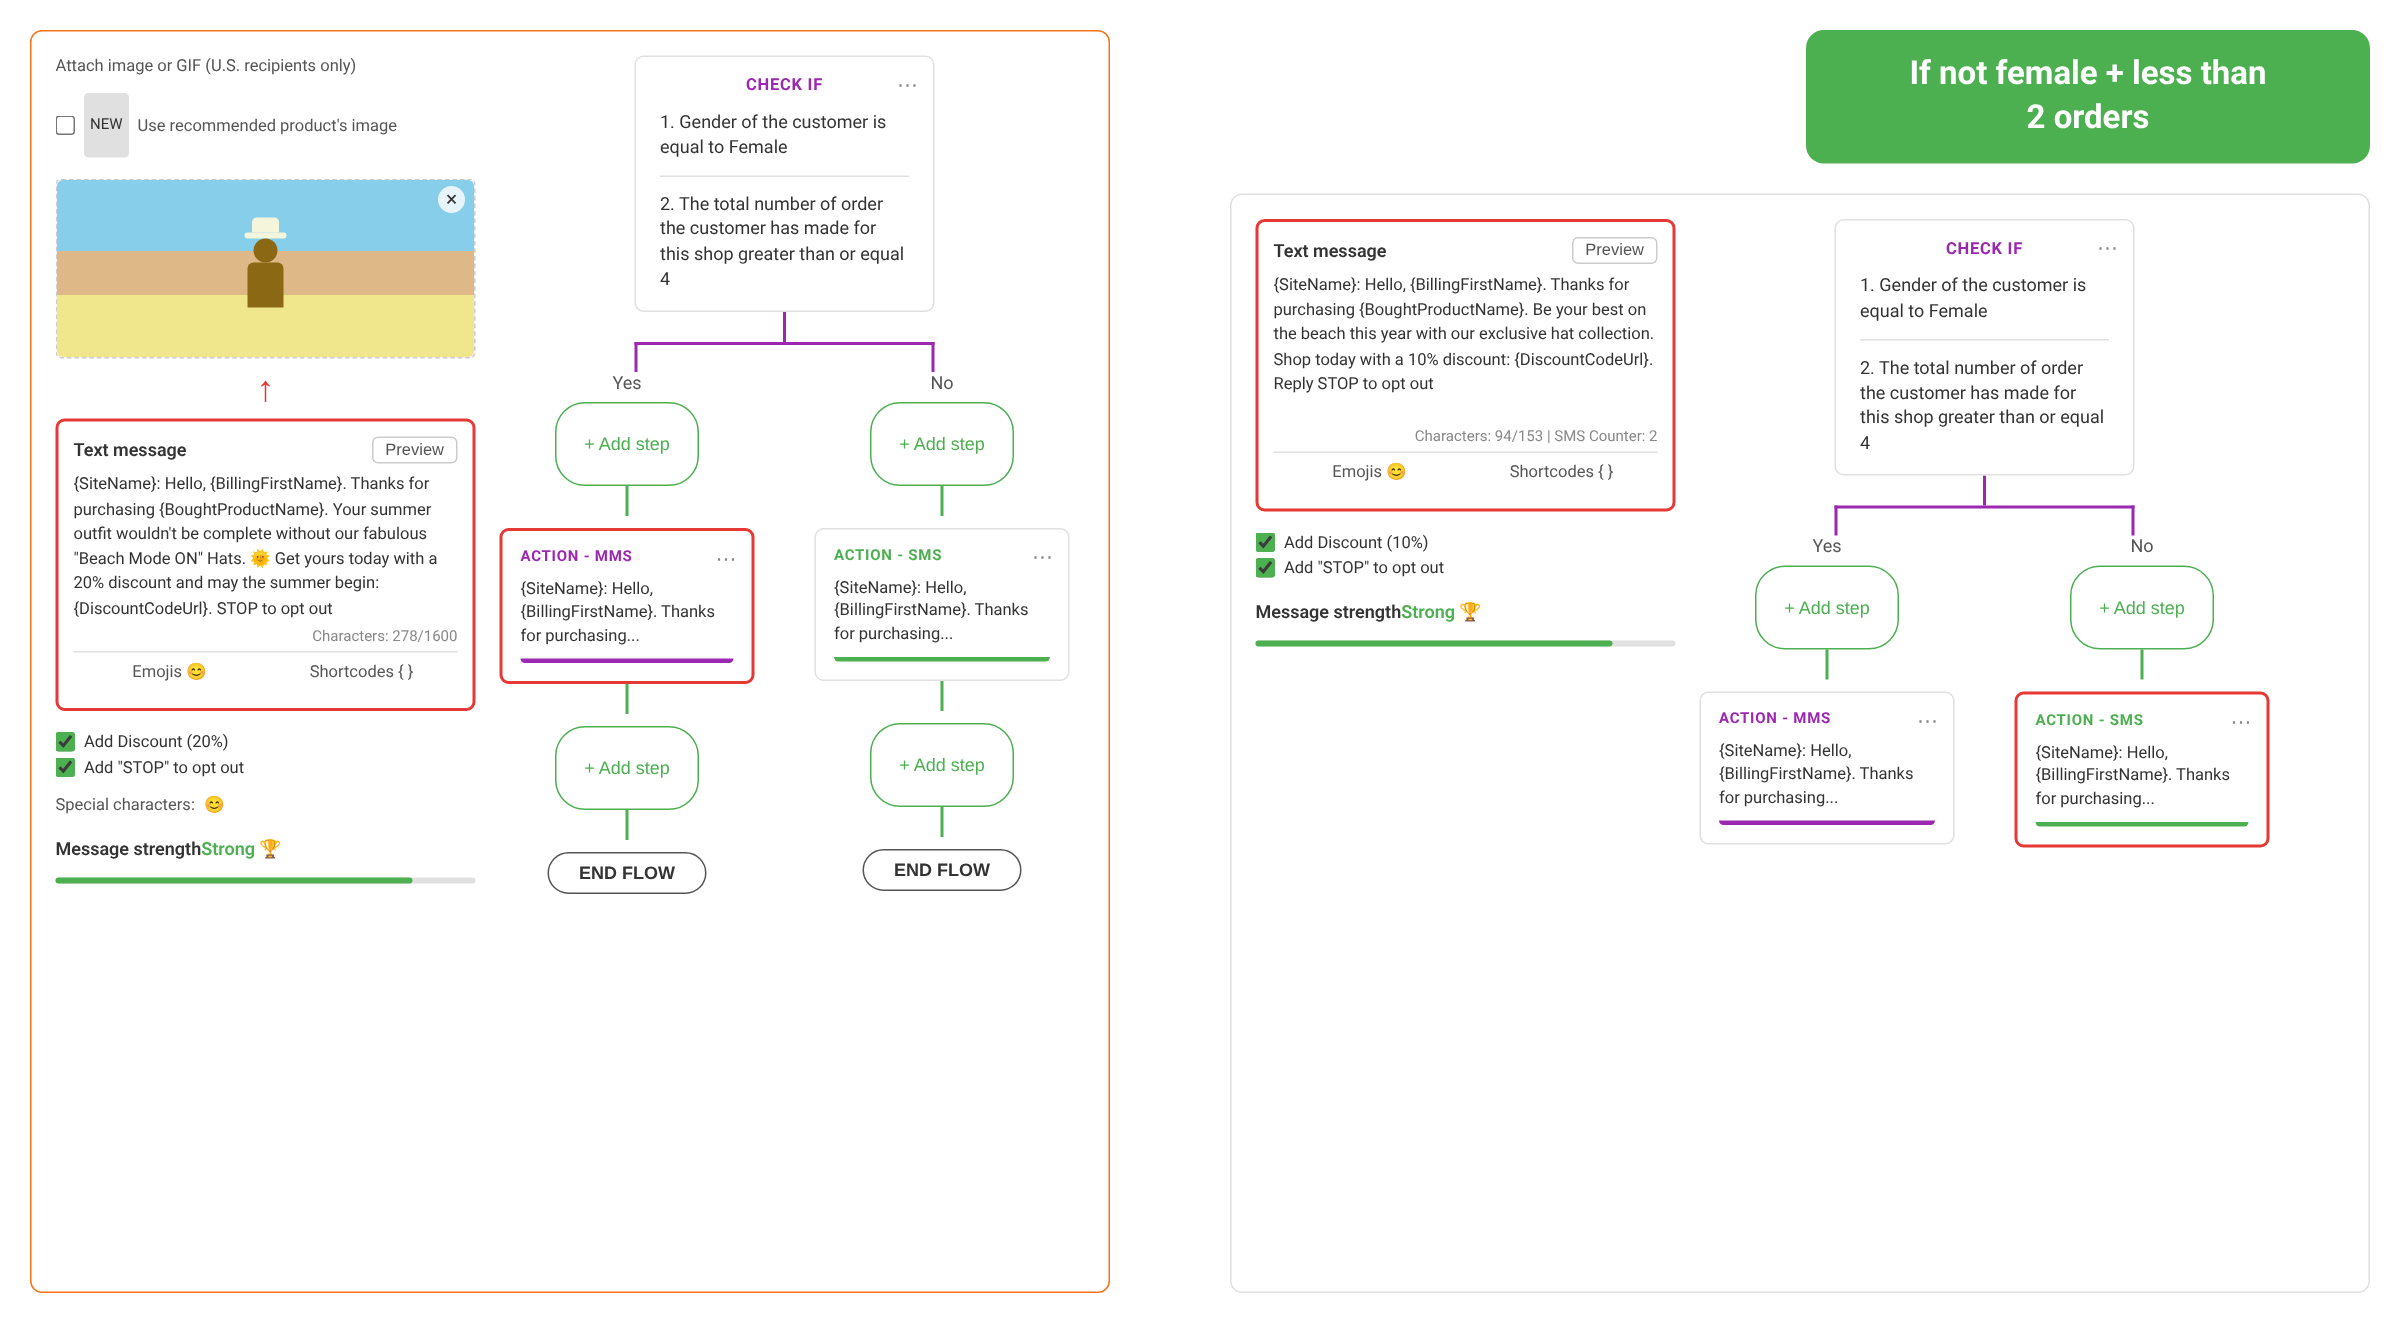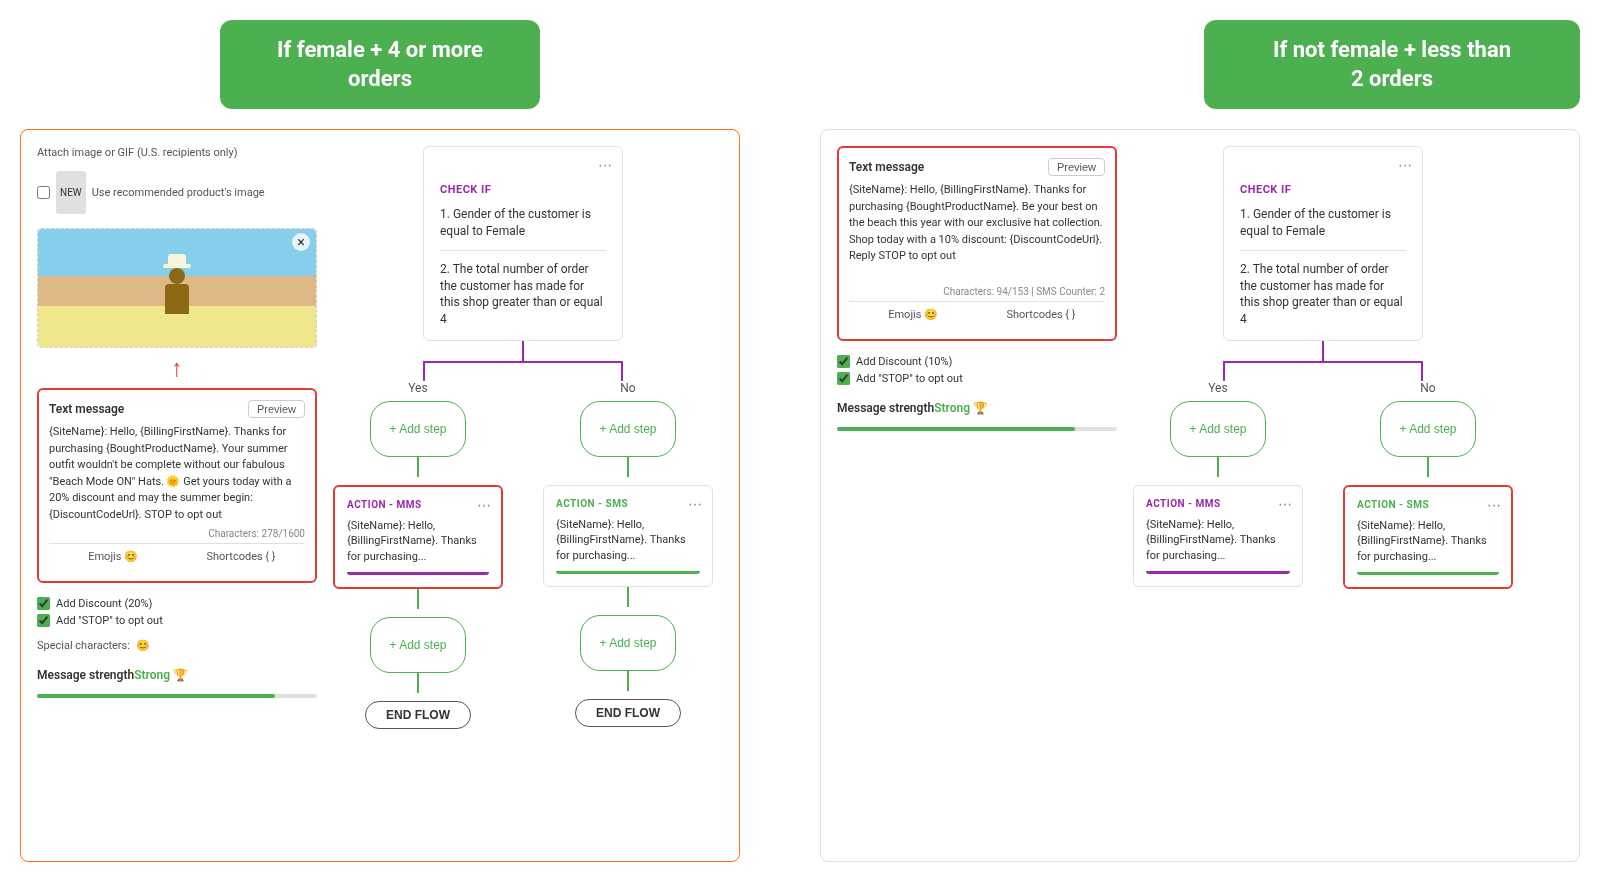--- a/index.html
+++ b/index.html
@@ -255,23 +255,23 @@
       padding: 12px 16px;
       width: 200px;
       background: #fff;
       position: relative;
     }
 
     .check-if-title {
       font-size: 11px;
       font-weight: 700;
       color: #9c27b0;
+      text-align: center;
       letter-spacing: 0.5px;
       margin-bottom: 10px;
-      margin-top: 24px;
     }
 
     .check-if-item {
       font-size: 12px;
       color: #333;
       line-height: 1.4;
       margin-bottom: 10px;
       padding-bottom: 10px;
       border-bottom: 1px solid #e0e0e0;
     }
@@ -475,24 +475,20 @@
       background: #4CAF50;
     }
   </style>
 </head>
 <body>
 
 <div class="main-container">
 
   <div class="left-section">
 
-    <div class="green-badge">
-      <span>If female + 4 or more</span><br>
-      <span>orders</span>
-    </div>
 
     <div class="left-content">
 
       <div class="message-card">
         <div class="attach-image-label">Attach image or GIF (U.S. recipients only)</div>
         <div class="new-checkbox-row">
           <input type="checkbox" style="">
           <span class="new-badge">NEW</span>
           <span>Use recommended product's image</span>
         </div>

